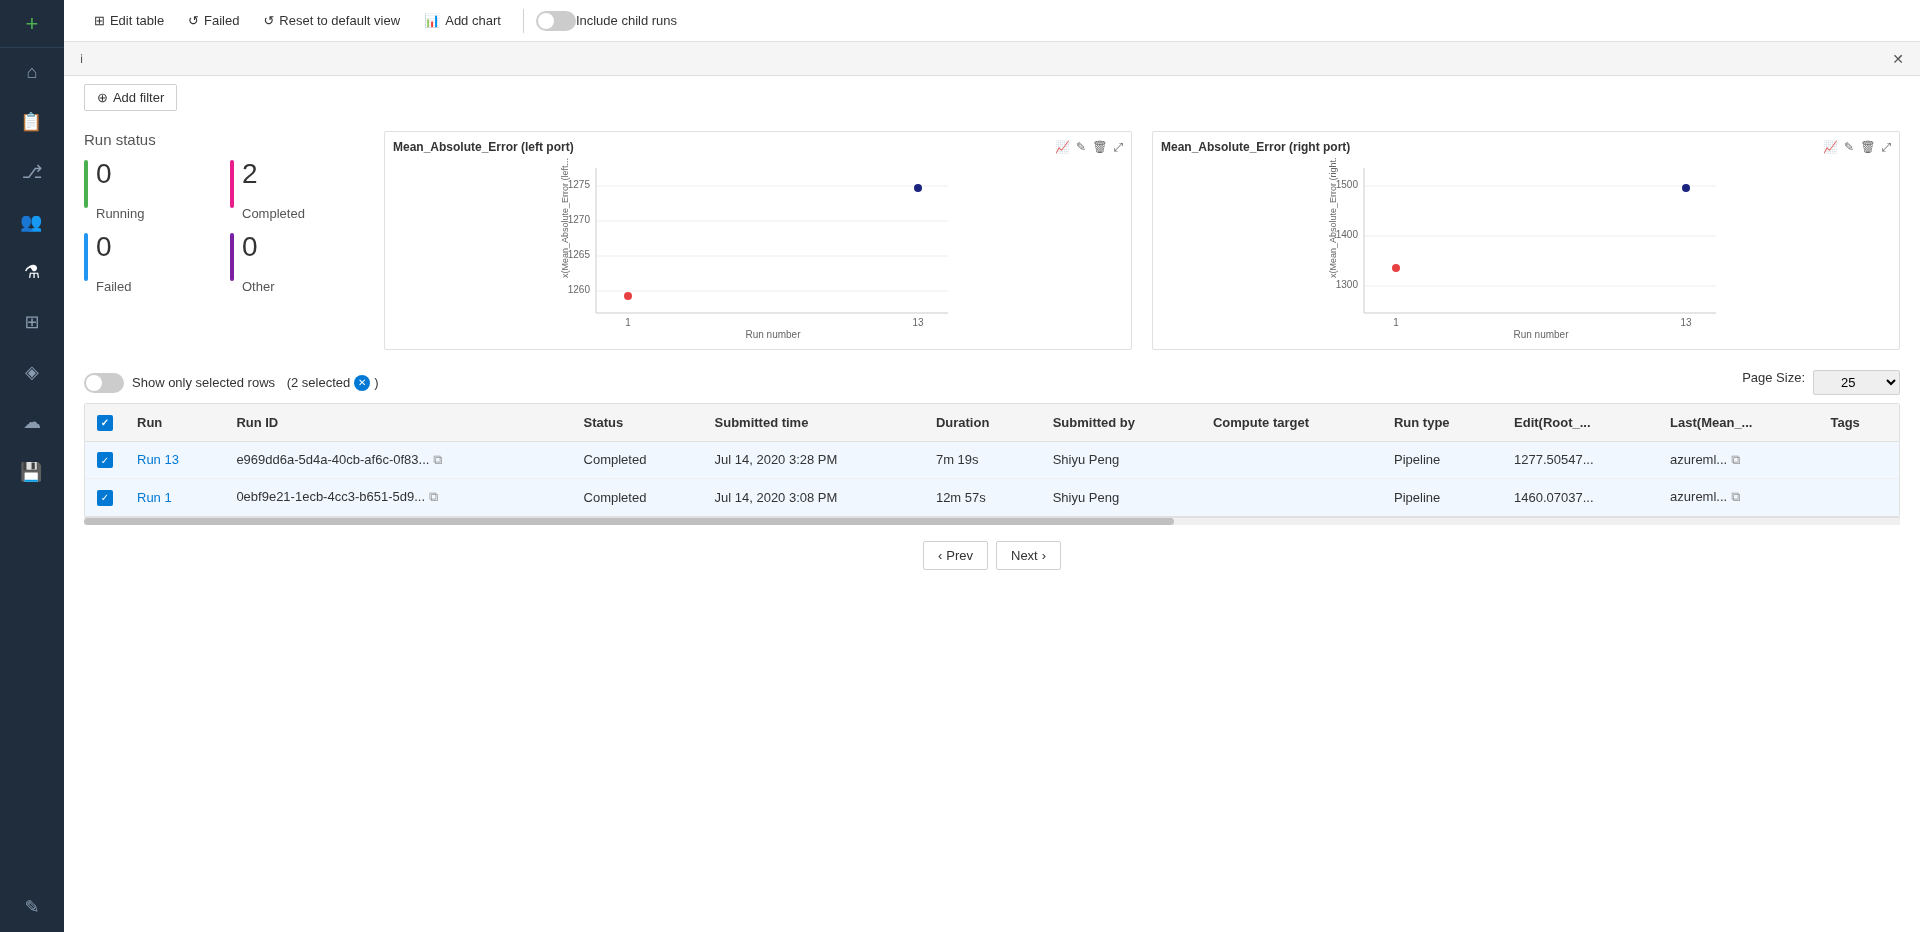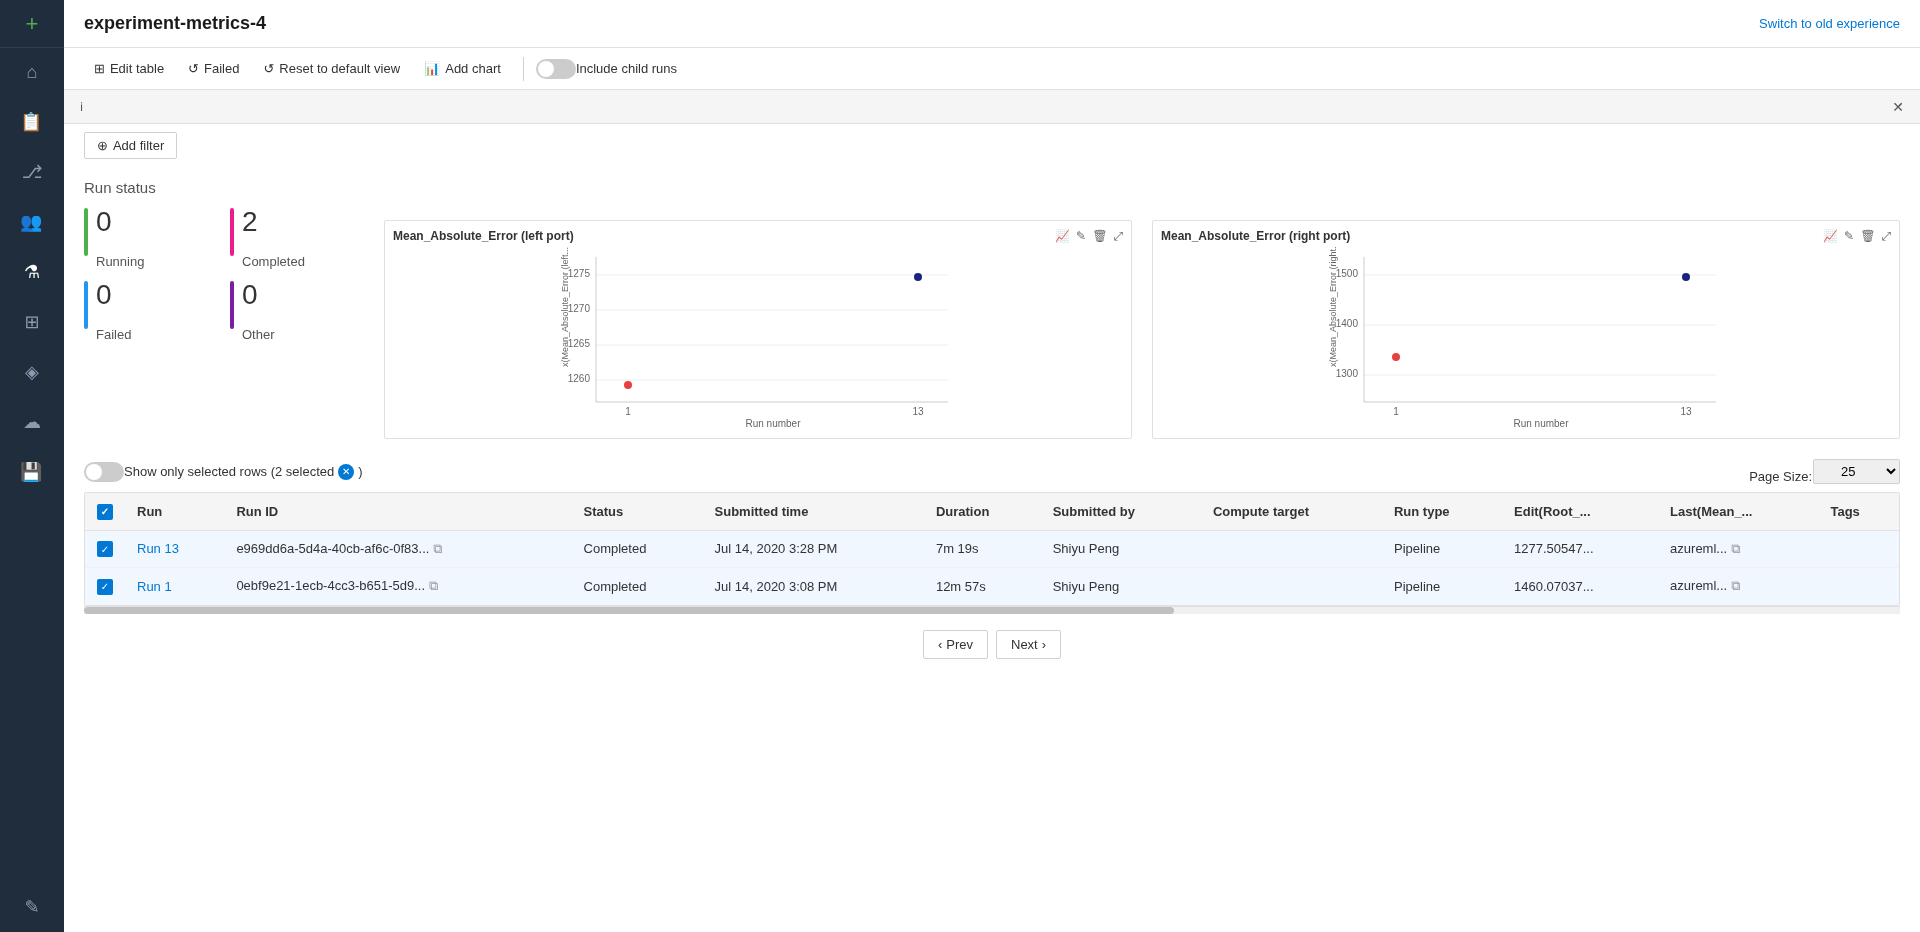--- a/index.html
+++ b/index.html
@@ -211,21 +211,20 @@
       display: flex;
       gap: 20px;
     }
     .chart-box {
       flex: 1;
       border: 1px solid #e0e0e0;
       border-radius: 2px;
       padding: 8px;
       min-height: 200px;
       position: relative;
-      margin-top: 41px;
     }
     .chart-header {
       display: flex;
       align-items: center;
       justify-content: space-between;
       margin-bottom: 4px;
     }
     .chart-title {
       font-size: 12px;
       color: #333;
@@ -248,43 +247,43 @@
     
     .toggle-row {
       display: flex;
       align-items: center;
       justify-content: space-between;
       padding: 8px 0;
     }
     .toggle-row-left {
       display: flex;
       align-items: center;
-      gap: 0;
+      gap: 8px;
     }
     .selected-badge {
       display: inline-flex;
       align-items: center;
       gap: 4px;
     }
     .badge-x {
       width: 16px;
       height: 16px;
       background: #0078d4;
       border-radius: 50%;
       display: inline-flex;
       align-items: center;
       justify-content: center;
       color: #fff;
       font-size: 10px;
       cursor: pointer;
     }
     .page-size-area {
       display: flex;
-      align-items: flex-end;
-      gap: 1px;
+      align-items: flex-start;
+      gap: 8px;
       font-size: 13px;
     }
     .page-size-select {
       border: 1px solid #d0d0d0;
       padding: 3px 20px 3px 23px;
       border-radius: 2px;
       font-size: 13px;
       appearance: auto;
     }
 
@@ -394,24 +393,20 @@
   <span class="sidebar-icon active">⚗</span>
   <span class="sidebar-icon">⊞</span>
   <span class="sidebar-icon">◈</span>
   <span class="sidebar-icon">☁</span>
   <span class="sidebar-icon">💾</span>
   <span class="sidebar-icon" style="margin-top:auto;">✎</span>
 </div>
 
 <div class="main">
 
-  <div class="top-header">
-    <span class="page-title">experiment-metrics-4</span>
-    <span class="switch-experience">Switch to old experience</span>
-  </div>
 
   <div class="toolbar">
     <button class="toolbar-btn">
       <span>⊞</span>
       <span>Edit table</span>
     </button>
     <button class="toolbar-btn">
       <span>↺</span>
       <span>Failed</span>
     </button>

